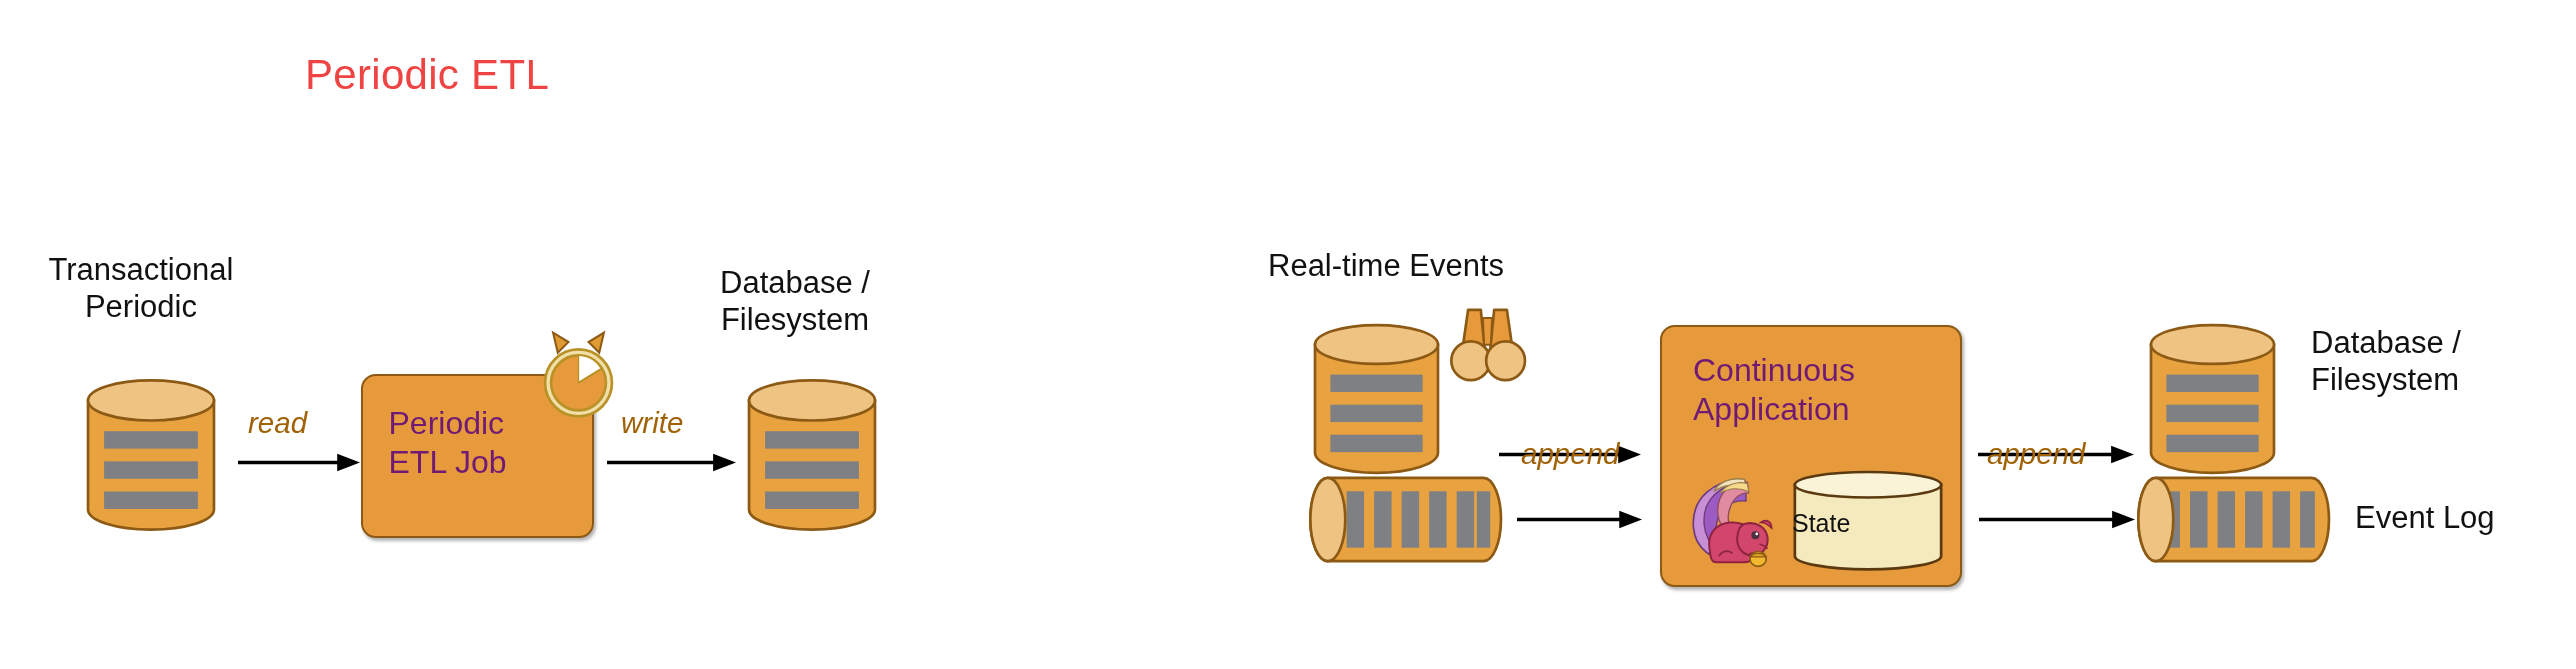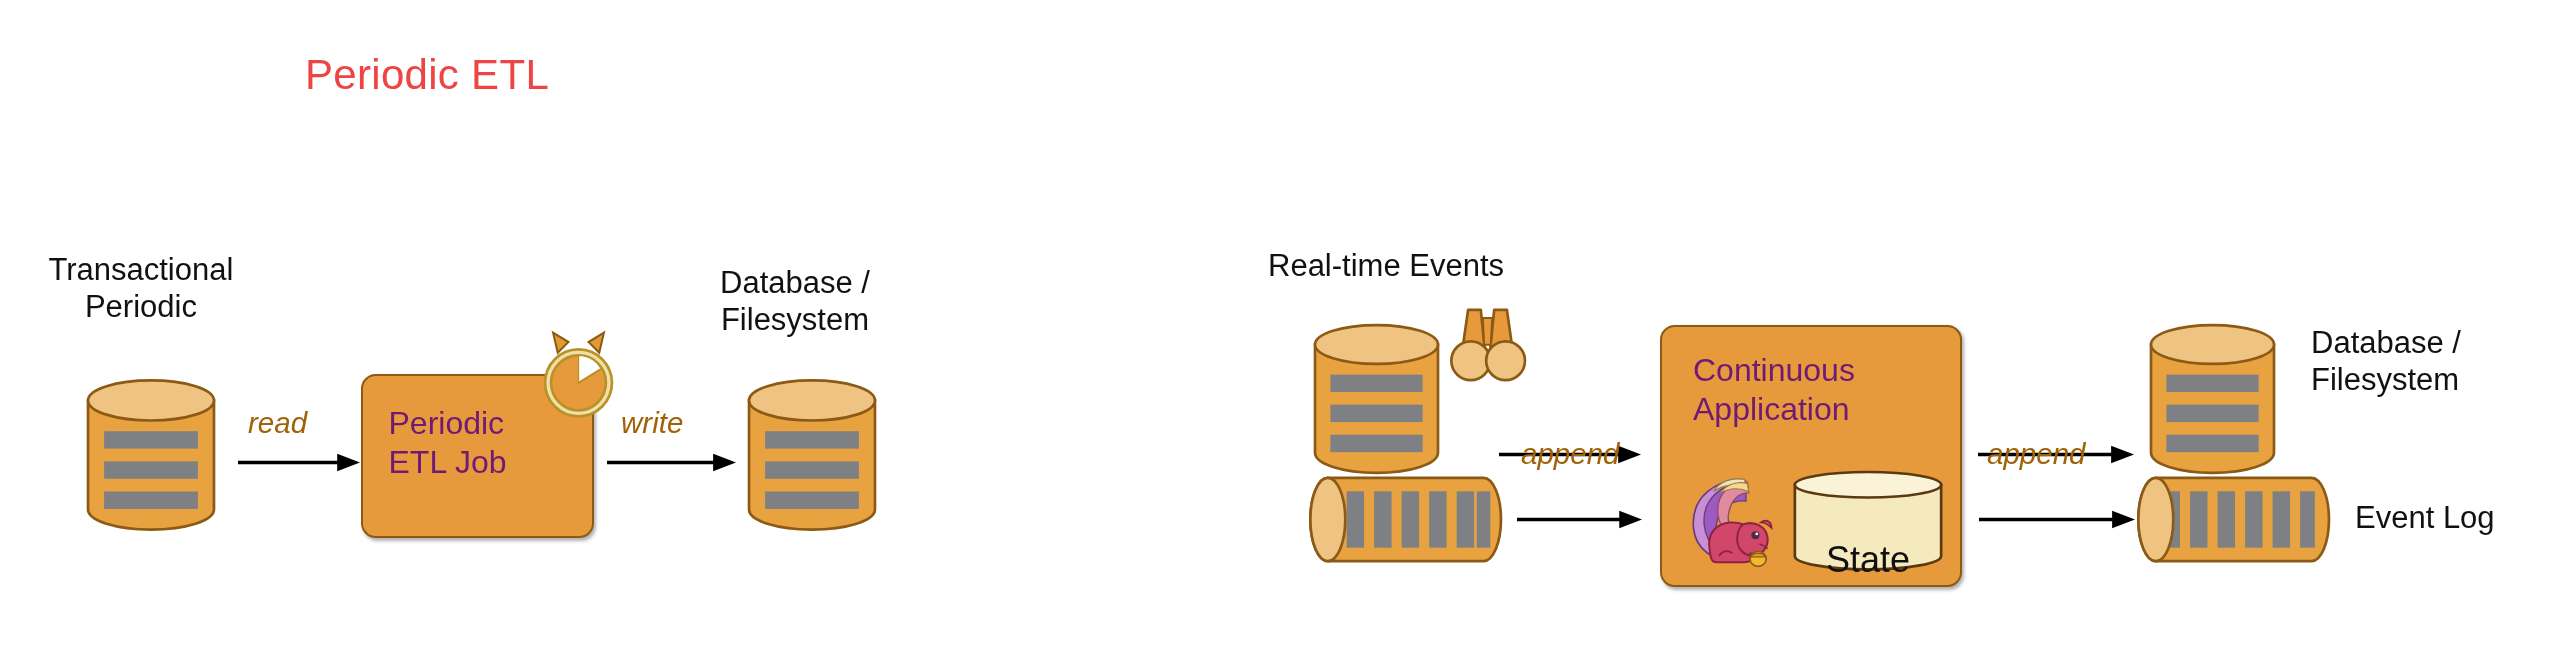--- a/index.html
+++ b/index.html
@@ -101,25 +101,23 @@
   
   .squirrel-icon { position: absolute; }
   .squirrel-icon svg { display: block; }
 
   
   .state-cyl { position: absolute; }
   .state-cyl svg { display: block; }
   .state-text {
     position: absolute;
     left: 0; right: 0;
-    text-align: center;
-    font-size: 36px;
+    font-size: 25px;
     color: #111111;
     white-space: nowrap;
-    margin-top: 30px;
   }
 </style>
 </head>
 <body>
 
 <div class="canvas">
 
   <div class="panel-title" style="left:305px; top:54px;">Periodic ETL</div>
 
   <div class="label center" style="left:13.4px; top:252px; width:255px;">Transactional

